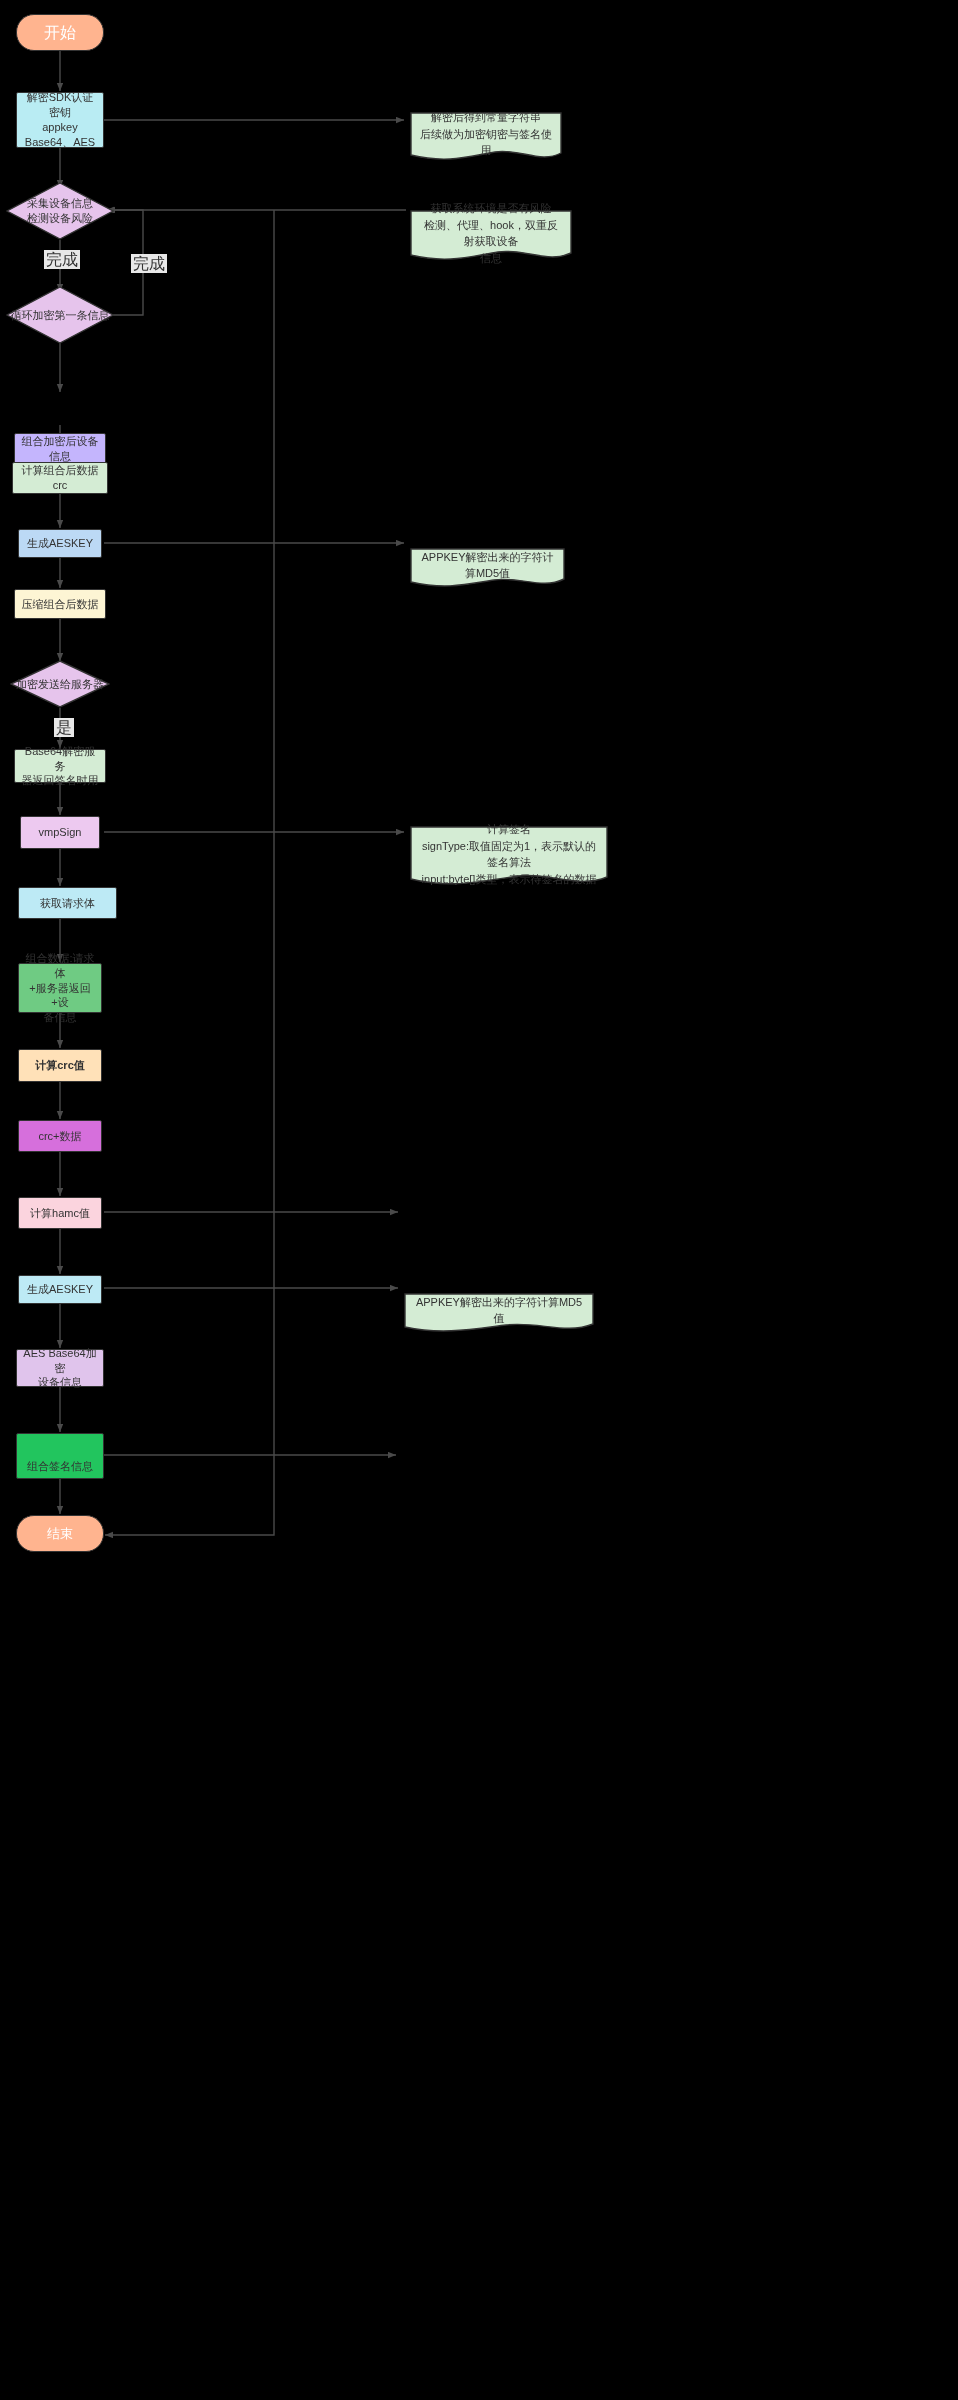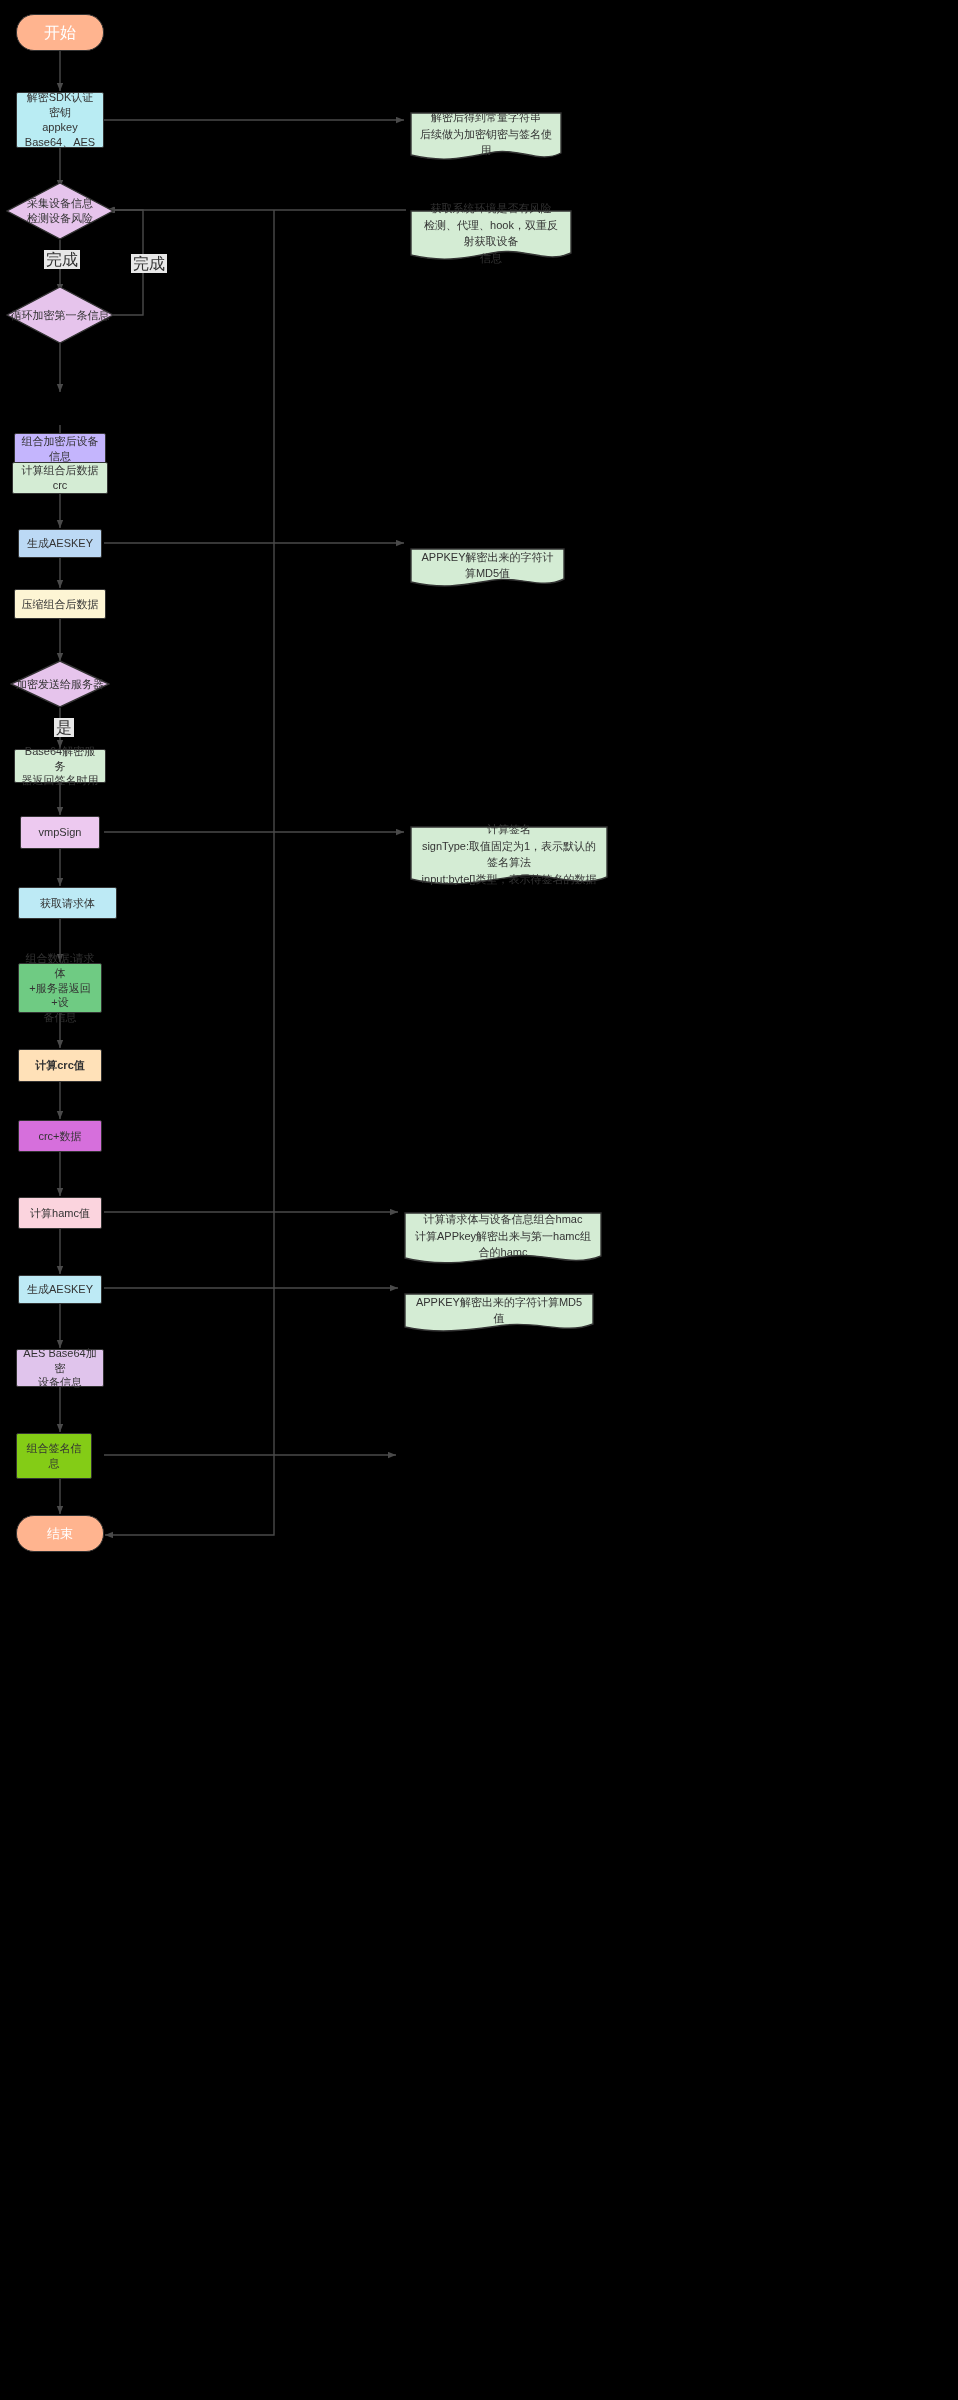--- a/index.html
+++ b/index.html
@@ -206,21 +206,21 @@
 
   <div class="node rect" style="left:18px;top:1275px;width:84px;height:29px;background:#bdeaf5;">
     <span>生成AESKEY</span>
   </div>
 
   <div class="node rect" style="left:16px;top:1349px;width:88px;height:38px;background:#e0c4ec;">
     <span>AES Base64加密
 设备信息</span>
   </div>
 
-  <div class="node rect" style="left:16px;top:1433px;width:76px;height:46px;background:#84cc16;">
+  <div class="node rect" style="left:16px;top:1433px;width:88px;height:46px;background:#22c55e;align-items:flex-end;">
     <span>组合签名信息</span>
   </div>
 
   <div class="node round" style="left:16px;top:1515px;width:88px;height:37px;background:#ffb48f;color:#fff;font-size:13px;">
     <span>结束</span>
   </div>
 
   <div class="edge-label" style="left:44px;top:250px;">完成</div>
   <div class="edge-label" style="left:131px;top:254px;">完成</div>
   <div class="edge-label" style="left:54px;top:718px;">是</div>
@@ -251,27 +251,20 @@
 
   <div class="note" style="left:410px;top:802px;width:198px;height:62px;">
     <svg class="note-bg" viewBox="0 0 198 62" preserveAspectRatio="none">
       <path d="M1,1 L197,1 L197,51 C168,63 140,46 108,50 C74,55 40,63 1,53 Z" fill="#d4ecd4" stroke="#333" stroke-width="1.4"></path>
     </svg>
     <span class="note-txt">计算签名
 signType:取值固定为1，表示默认的签名算法
 input:byte[]类型，表示待签名的数据</span>
   </div>
 
-  <div class="note" style="left:404px;top:1188px;width:198px;height:54px;">
-    <svg class="note-bg" viewBox="0 0 198 54" preserveAspectRatio="none">
-      <path d="M1,1 L197,1 L197,44 C168,56 140,40 108,44 C74,48 40,56 1,46 Z" fill="#d4ecd4" stroke="#333" stroke-width="1.4"></path>
-    </svg>
-    <span class="note-txt">计算请求体与设备信息组合hmac
-计算APPkey解密出来与第一hamc组合的hamc</span>
-  </div>
 
   <div class="note" style="left:404px;top:1269px;width:190px;height:40px;">
     <svg class="note-bg" viewBox="0 0 190 40" preserveAspectRatio="none">
       <path d="M1,1 L189,1 L189,31 C162,42 134,28 102,32 C70,36 38,42 1,34 Z" fill="#d4ecd4" stroke="#333" stroke-width="1.4"></path>
     </svg>
     <span class="note-txt">APPKEY解密出来的字符计算MD5值</span>
   </div>
 
 
 </div>

